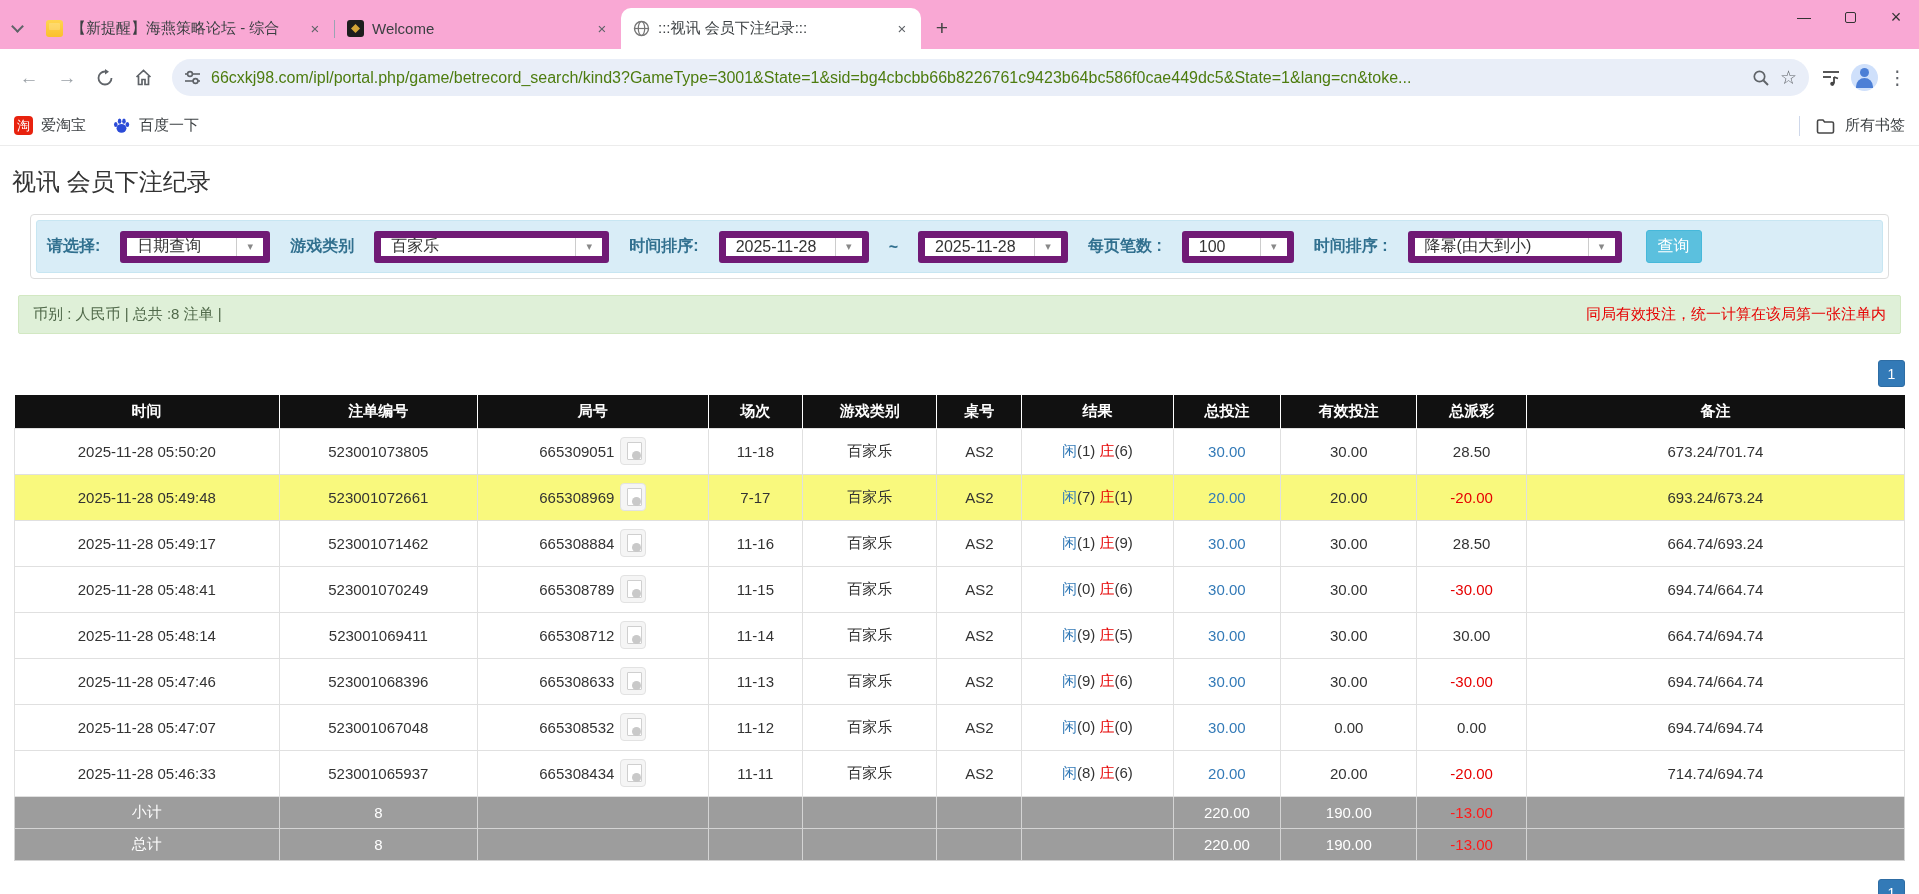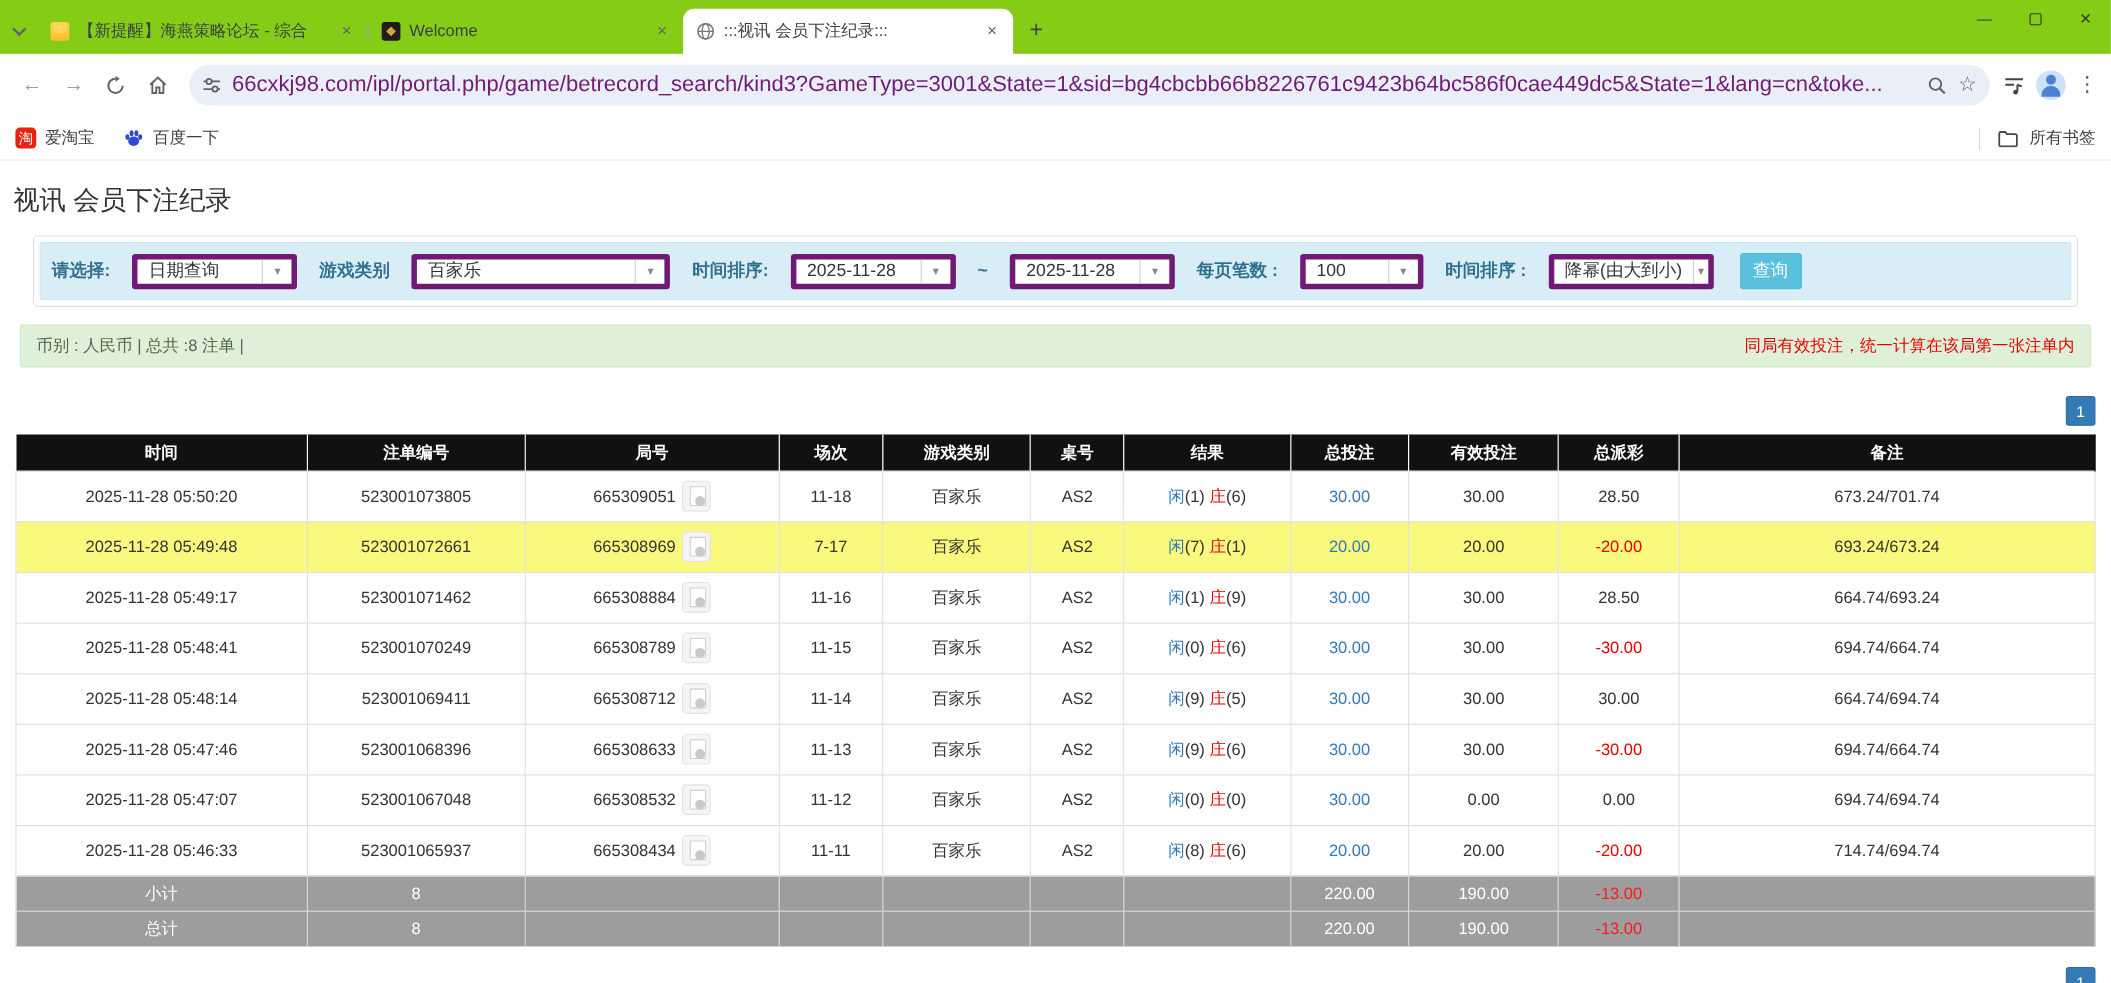--- a/index.html
+++ b/index.html
@@ -1,20 +1,20 @@
 <!DOCTYPE html>
 <html><head>
 <meta charset="utf-8">
 <style>
   * { margin:0; padding:0; box-sizing:border-box; }
   html,body { width:1919px; height:894px; overflow:hidden; background:#fff;
     font-family:"Liberation Sans","DejaVu Sans",sans-serif; }
 
   
-  .tabstrip { height:49px; background:#84cc16; display:flex; align-items:flex-end; }
+  .tabstrip { height:49px; background:#f9a8d4; display:flex; align-items:flex-end; }
   .tab-search { width:34px; height:41px; display:flex; align-items:center; justify-content:center; }
   .chev { width:9px; height:9px; border-right:2px solid #5f6368; border-bottom:2px solid #5f6368; transform:rotate(45deg); margin-top:-4px; }
   .tab { height:41px; display:flex; align-items:center; padding:0 10px 0 12px; gap:8px; max-width:300px; min-width:240px; font-size:15px; color:#3c4043; position:relative; }
   .tab .title { flex:1; white-space:nowrap; overflow:hidden; }
   .tab .close { width:18px; height:18px; line-height:17px; text-align:center; border-radius:50%; color:#5f6368; font-size:15px; }
   .tab.active { background:#fff; border-radius:10px 10px 0 0; }
   .tab-sep { width:1px; height:18px; background:#9aa4b2; margin-bottom:11px; }
   .favicon { width:17px; height:17px; flex:none; border-radius:3px; }
   .fav-yellow { background:linear-gradient(180deg,#ffd54f,#fbc02d); position:relative; }
   .fav-yellow:after{ content:""; position:absolute; left:3px; top:3px; width:11px; height:7px; background:#fff3; border-radius:1px;}
@@ -22,41 +22,41 @@
   .fav-dark:after{ content:""; position:absolute; left:4px; top:4px; width:9px; height:9px; background:#d4a437; clip-path:polygon(50% 0,100% 50%,50% 100%,0 50%); }
   .newtab { width:30px; height:30px; margin:0 0 6px 6px; display:flex; align-items:center; justify-content:center; font-size:21px; color:#444; }
   .wincontrols { margin-left:auto; display:flex; align-self:flex-start; }
   .winbtn { width:46px; height:34px; display:flex; align-items:center; justify-content:center; color:#333; font-size:14px; }
   .winbtn .sq { width:11px; height:11px; border:1.5px solid #333; border-radius:2px; }
 
   .toolbar { height:57px; background:#fff; display:flex; align-items:center; padding:0 12px; gap:4px; }
   .tbtn { width:34px; height:34px; display:flex; align-items:center; justify-content:center; border-radius:50%; color:#5f6368; font-size:19px; }
   .tbtn.dim { color:#9aa0a6; }
   .omnibox { flex:1; height:37px; margin:0 8px; background:#e9eef8; border-radius:19px; display:flex; align-items:center; padding:0 12px; gap:10px; }
-  .url { flex:1; font-size:20px; color:#701a75; white-space:nowrap; overflow:hidden; }
+  .url { flex:1; font-size:16px; color:#4d7c0f; white-space:nowrap; overflow:hidden; }
   .right-icons { display:flex; align-items:center; gap:10px; }
   .avatar { width:27px; height:27px; border-radius:50%; background:#cfe0fb; position:relative; }
   .avatar:before { content:""; position:absolute; left:9px; top:4px; width:9px; height:9px; border-radius:50%; background:#4c7fd6; }
   .avatar:after { content:""; position:absolute; left:5px; top:14px; width:17px; height:10px; border-radius:9px 9px 0 0; background:#4c7fd6; }
   .kebab { font-size:19px; color:#5f6368; }
 
   .bookmarks { height:40px; background:#fff; display:flex; align-items:center; padding:0 14px; gap:26px; border-bottom:1px solid #ececec; font-size:15px; color:#3c4043; }
   .bm { display:flex; align-items:center; gap:8px; }
   .bm-tao { width:19px; height:19px; background:#e8220e; border-radius:4px; color:#fff; font-size:13px; line-height:19px; text-align:center; }
   .bm-right { margin-left:auto; display:flex; align-items:center; gap:10px; }
   .bm-vsep { width:1px; height:20px; background:#cfd8ea; margin-right:6px; }
 
   
   .page { background:#fff; }
   .page-title { font-size:24px; font-weight:400; color:#333; margin:20px 0 16px 12px; }
 
   .filter-wrap { margin:0 30px; border:1px solid #ddd; border-radius:4px; padding:5px; }
   .filter { background:#d9edf7; border:1px solid #c7e6f2; border-radius:3px; padding:9px 10px; display:flex; align-items:center; gap:20px; font-size:16px; }
   .flabel { color:#31708f; font-weight:bold; white-space:nowrap; }
-  .selectbox { background:#fff; border:5px solid #701a75; border-radius:3px; height:32px; display:flex; align-items:center; }
+  .selectbox { background:#fff; border:7px solid #701a75; border-radius:3px; height:32px; display:flex; align-items:center; }
   .selectbox .val { padding:0 10px; font-size:16px; color:#333; flex:1; white-space:nowrap; }
   .selectbox .arrow { width:27px; height:100%; border-left:1px solid #ccc; display:flex; align-items:center; justify-content:center; color:#888; font-size:11px; }
   .tilde { color:#31708f; font-weight:bold; }
   .search-btn { background:#5bc0de; color:#fff; border:1px solid #46b8da; border-radius:3px; font-size:16px; padding:5px 11px; margin-left:4px; }
 
   .summary { margin:16px 18px 0; background:#dff0d8; border:1px solid #d2e8c2; border-radius:2px; padding:9px 14px; display:flex; justify-content:space-between; align-items:center; font-size:15px; }
   .summary .left { color:#50694a; }
   .summary .note { color:#e60000; }
 
   .pager-row { margin:26px 14px 8px; text-align:right; }
@@ -230,21 +230,21 @@
         <span class="arrow">▾</span>
       </div>
 
       <span class="flabel">每页笔数 :</span>
       <div class="selectbox" style="width:112px;">
         <span class="val">100</span>
         <span class="arrow">▾</span>
       </div>
 
       <span class="flabel">时间排序 :</span>
-      <div class="selectbox" style="width:150px;">
+      <div class="selectbox" style="width:214px;">
         <span class="val">降幂(由大到小)</span>
         <span class="arrow">▾</span>
       </div>
 
       <button class="search-btn">查询</button>
     </div>
   </div>
 
   <div class="summary">
     <span class="left">币别 : 人民币 | 总共 :8 注单 |</span>

